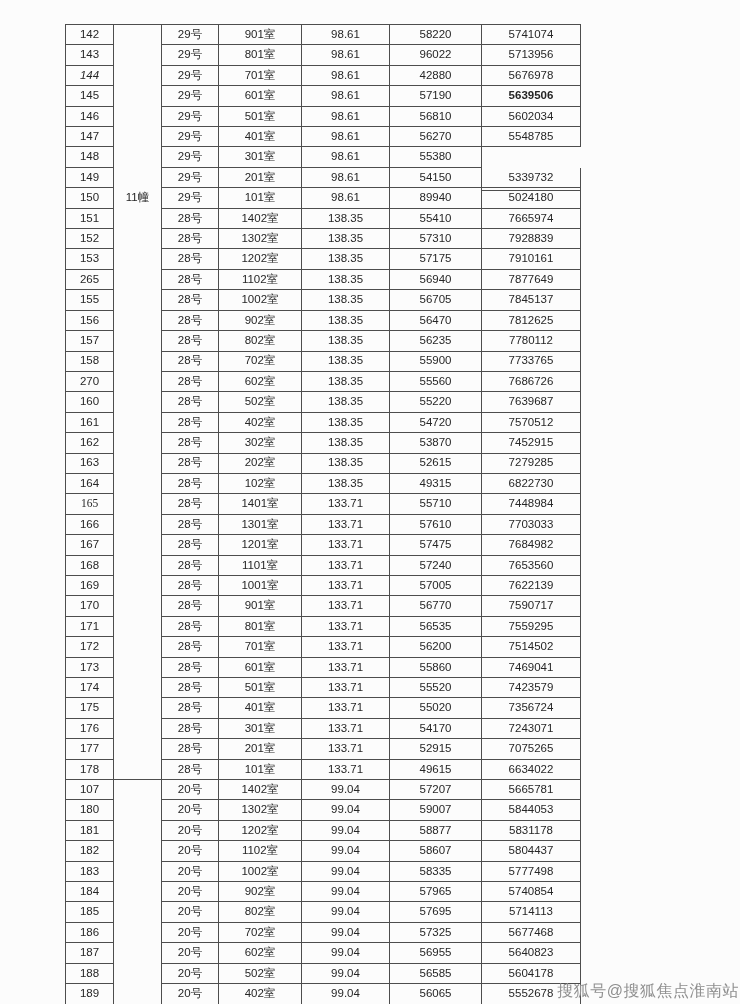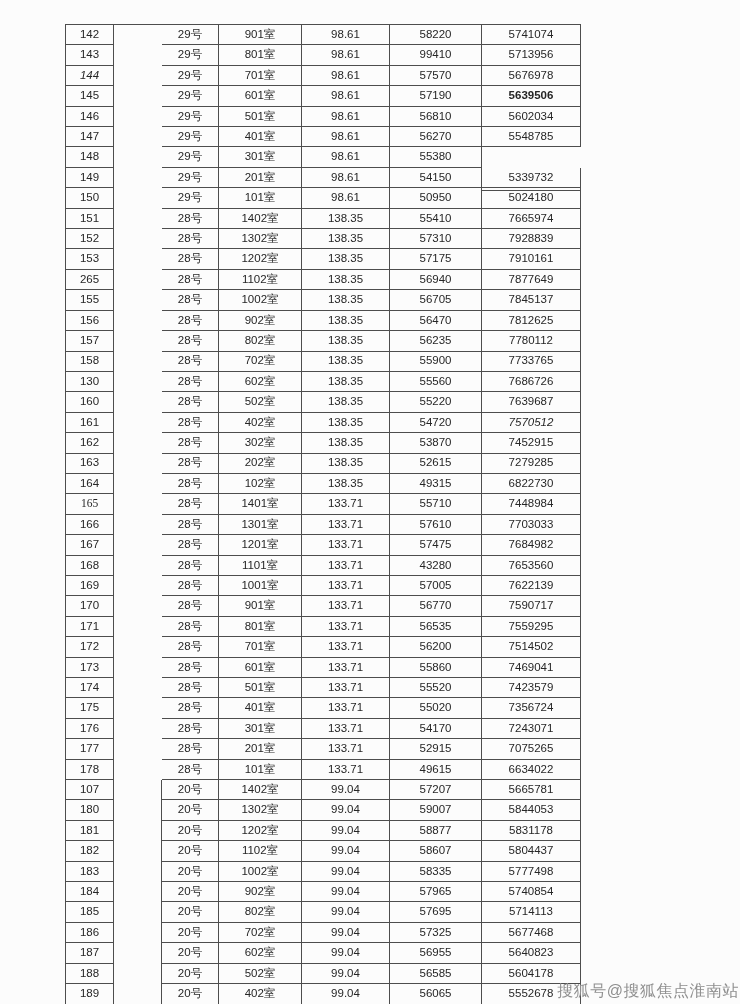--- a/index.html
+++ b/index.html
@@ -67,27 +67,27 @@
       <div class="cell" style="grid-area: 1 / 1;">142</div>
       <div class="cell" style="grid-area: 1 / 3;">29号</div>
       <div class="cell" style="grid-area: 1 / 4;">901室</div>
       <div class="cell" style="grid-area: 1 / 5;">98.61</div>
       <div class="cell" style="grid-area: 1 / 6;">58220</div>
       <div class="cell" style="grid-area: 1 / 7;">5741074</div>
       <div class="cell" style="grid-area: 2 / 1;">143</div>
       <div class="cell" style="grid-area: 2 / 3;">29号</div>
       <div class="cell" style="grid-area: 2 / 4;">801室</div>
       <div class="cell" style="grid-area: 2 / 5;">98.61</div>
-      <div class="cell" style="grid-area: 2 / 6;">99410</div>
+      <div class="cell" style="grid-area: 2 / 6;">96022</div>
       <div class="cell" style="grid-area: 2 / 7;">5713956</div>
       <div class="cell" style="grid-area: 3 / 1; font-style: italic;">144</div>
       <div class="cell" style="grid-area: 3 / 3;">29号</div>
       <div class="cell" style="grid-area: 3 / 4;">701室</div>
       <div class="cell" style="grid-area: 3 / 5;">98.61</div>
-      <div class="cell" style="grid-area: 3 / 6;">57570</div>
+      <div class="cell" style="grid-area: 3 / 6;">42880</div>
       <div class="cell" style="grid-area: 3 / 7;">5676978</div>
       <div class="cell" style="grid-area: 4 / 1;">145</div>
       <div class="cell" style="grid-area: 4 / 3;">29号</div>
       <div class="cell" style="grid-area: 4 / 4;">601室</div>
       <div class="cell" style="grid-area: 4 / 5;">98.61</div>
       <div class="cell" style="grid-area: 4 / 6;">57190</div>
       <div class="cell" style="grid-area: 4 / 7; font-weight: bold;">5639506</div>
       <div class="cell" style="grid-area: 5 / 1;">146</div>
       <div class="cell" style="grid-area: 5 / 3;">29号</div>
       <div class="cell" style="grid-area: 5 / 4;">501室</div>
@@ -109,21 +109,21 @@
       <div class="cell" style="grid-area: 8 / 1;">149</div>
       <div class="cell" style="grid-area: 8 / 3;">29号</div>
       <div class="cell" style="grid-area: 8 / 4;">201室</div>
       <div class="cell" style="grid-area: 8 / 5;">98.61</div>
       <div class="cell" style="grid-area: 8 / 6;">54150</div>
       <div class="cell" style="grid-area: 8 / 7;">5339732</div>
       <div class="cell" style="grid-area: 9 / 1;">150</div>
       <div class="cell" style="grid-area: 9 / 3;">29号</div>
       <div class="cell" style="grid-area: 9 / 4;">101室</div>
       <div class="cell" style="grid-area: 9 / 5;">98.61</div>
-      <div class="cell" style="grid-area: 9 / 6;">50950</div>
+      <div class="cell" style="grid-area: 9 / 6;">89940</div>
       <div class="cell" style="grid-area: 9 / 7;">5024180</div>
       <div class="cell" style="grid-area: 10 / 1;">151</div>
       <div class="cell" style="grid-area: 10 / 3;">28号</div>
       <div class="cell" style="grid-area: 10 / 4;">1402室</div>
       <div class="cell" style="grid-area: 10 / 5;">138.35</div>
       <div class="cell" style="grid-area: 10 / 6;">55410</div>
       <div class="cell" style="grid-area: 10 / 7;">7665974</div>
       <div class="cell" style="grid-area: 11 / 1;">152</div>
       <div class="cell" style="grid-area: 11 / 3;">28号</div>
       <div class="cell" style="grid-area: 11 / 4;">1302室</div>
@@ -159,38 +159,38 @@
       <div class="cell" style="grid-area: 16 / 4;">802室</div>
       <div class="cell" style="grid-area: 16 / 5;">138.35</div>
       <div class="cell" style="grid-area: 16 / 6;">56235</div>
       <div class="cell" style="grid-area: 16 / 7;">7780112</div>
       <div class="cell" style="grid-area: 17 / 1;">158</div>
       <div class="cell" style="grid-area: 17 / 3;">28号</div>
       <div class="cell" style="grid-area: 17 / 4;">702室</div>
       <div class="cell" style="grid-area: 17 / 5;">138.35</div>
       <div class="cell" style="grid-area: 17 / 6;">55900</div>
       <div class="cell" style="grid-area: 17 / 7;">7733765</div>
-      <div class="cell" style="grid-area: 18 / 1;">130</div>
+      <div class="cell" style="grid-area: 18 / 1;">270</div>
       <div class="cell" style="grid-area: 18 / 3;">28号</div>
       <div class="cell" style="grid-area: 18 / 4;">602室</div>
       <div class="cell" style="grid-area: 18 / 5;">138.35</div>
       <div class="cell" style="grid-area: 18 / 6;">55560</div>
       <div class="cell" style="grid-area: 18 / 7;">7686726</div>
       <div class="cell" style="grid-area: 19 / 1;">160</div>
       <div class="cell" style="grid-area: 19 / 3;">28号</div>
       <div class="cell" style="grid-area: 19 / 4;">502室</div>
       <div class="cell" style="grid-area: 19 / 5;">138.35</div>
       <div class="cell" style="grid-area: 19 / 6;">55220</div>
       <div class="cell" style="grid-area: 19 / 7;">7639687</div>
       <div class="cell" style="grid-area: 20 / 1;">161</div>
       <div class="cell" style="grid-area: 20 / 3;">28号</div>
       <div class="cell" style="grid-area: 20 / 4;">402室</div>
       <div class="cell" style="grid-area: 20 / 5;">138.35</div>
       <div class="cell" style="grid-area: 20 / 6;">54720</div>
-      <div class="cell" style="grid-area: 20 / 7; font-style: italic;">7570512</div>
+      <div class="cell" style="grid-area: 20 / 7;">7570512</div>
       <div class="cell" style="grid-area: 21 / 1;">162</div>
       <div class="cell" style="grid-area: 21 / 3;">28号</div>
       <div class="cell" style="grid-area: 21 / 4;">302室</div>
       <div class="cell" style="grid-area: 21 / 5;">138.35</div>
       <div class="cell" style="grid-area: 21 / 6;">53870</div>
       <div class="cell" style="grid-area: 21 / 7;">7452915</div>
       <div class="cell" style="grid-area: 22 / 1;">163</div>
       <div class="cell" style="grid-area: 22 / 3;">28号</div>
       <div class="cell" style="grid-area: 22 / 4;">202室</div>
       <div class="cell" style="grid-area: 22 / 5;">138.35</div>
@@ -217,21 +217,21 @@
       <div class="cell" style="grid-area: 26 / 1;">167</div>
       <div class="cell" style="grid-area: 26 / 3;">28号</div>
       <div class="cell" style="grid-area: 26 / 4;">1201室</div>
       <div class="cell" style="grid-area: 26 / 5;">133.71</div>
       <div class="cell" style="grid-area: 26 / 6;">57475</div>
       <div class="cell" style="grid-area: 26 / 7;">7684982</div>
       <div class="cell" style="grid-area: 27 / 1;">168</div>
       <div class="cell" style="grid-area: 27 / 3;">28号</div>
       <div class="cell" style="grid-area: 27 / 4;">1101室</div>
       <div class="cell" style="grid-area: 27 / 5;">133.71</div>
-      <div class="cell" style="grid-area: 27 / 6;">43280</div>
+      <div class="cell" style="grid-area: 27 / 6;">57240</div>
       <div class="cell" style="grid-area: 27 / 7;">7653560</div>
       <div class="cell" style="grid-area: 28 / 1;">169</div>
       <div class="cell" style="grid-area: 28 / 3;">28号</div>
       <div class="cell" style="grid-area: 28 / 4;">1001室</div>
       <div class="cell" style="grid-area: 28 / 5;">133.71</div>
       <div class="cell" style="grid-area: 28 / 6;">57005</div>
       <div class="cell" style="grid-area: 28 / 7;">7622139</div>
       <div class="cell" style="grid-area: 29 / 1;">170</div>
       <div class="cell" style="grid-area: 29 / 3;">28号</div>
       <div class="cell" style="grid-area: 29 / 4;">901室</div>
@@ -345,16 +345,19 @@
       <div class="cell" style="grid-area: 47 / 4;">502室</div>
       <div class="cell" style="grid-area: 47 / 5;">99.04</div>
       <div class="cell" style="grid-area: 47 / 6;">56585</div>
       <div class="cell" style="grid-area: 47 / 7;">5604178</div>
       <div class="cell" style="grid-area: 48 / 1;">189</div>
       <div class="cell" style="grid-area: 48 / 3;">20号</div>
       <div class="cell" style="grid-area: 48 / 4;">402室</div>
       <div class="cell" style="grid-area: 48 / 5;">99.04</div>
       <div class="cell" style="grid-area: 48 / 6;">56065</div>
       <div class="cell" style="grid-area: 48 / 7;">5552678</div>
+      <div class="cell block-cell" style="grid-area: 1 / 2 / span 37;">
+        <span class="block-label" style="top: 167.336px;">11幢</span>
+      </div>
       <div class="cell block-cell" style="grid-area: 38 / 2 / span 11;"></div>
     </div>
   <div class="watermark">搜狐号@搜狐焦点淮南站</div>
 </div>
 
 </body></html>

